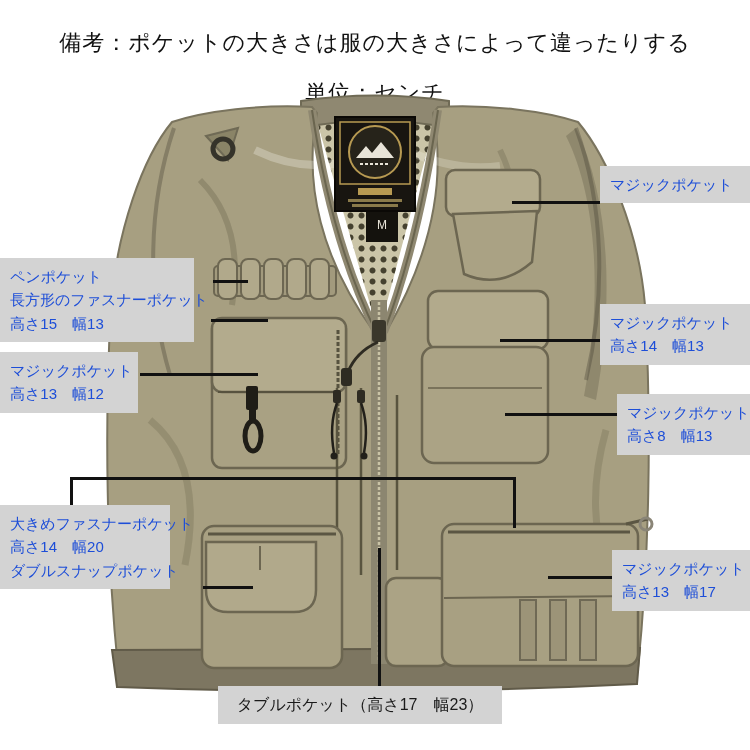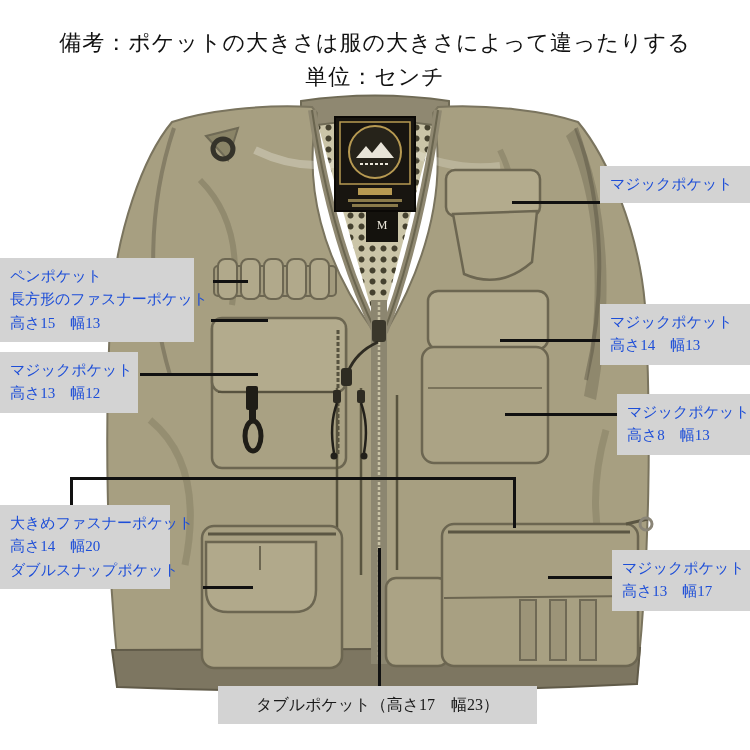--- a/index.html
+++ b/index.html
@@ -1,41 +1,41 @@
 <!DOCTYPE html>
 <html><head>
 <meta charset="utf-8">
 <style>
   html,body{margin:0;padding:0;background:#fff;}
   .canvas{position:relative;width:750px;height:750px;background:#ffffff;overflow:hidden;
-          font-family:Liberation Serif, serif;color:#161616;}
+          font-family:Liberation Sans, sans-serif;color:#161616;}
   .title{position:absolute;left:0;width:750px;text-align:center;font-size:22px;
          letter-spacing:1px;color:#111;}
   .title.l1{top:28px;}
-  .title.l2{top:62px;}
+  .title.l2{top:78px;}
   
   .abox{position:absolute;background:#d3d3d3;color:#1d4ed8;font-size:15px;
         line-height:1.55;padding:7px 10px;box-sizing:border-box;}
   .abox div{white-space:nowrap;}
   
   .cline{position:absolute;background:#111;}
   .h{height:3px;}
   .v{width:3px;}
   
   .mesh{position:absolute;left:312px;top:122px;width:128px;height:212px;
         background-color:#cbc5a8;
         background-image:radial-gradient(circle,#45412f 2.6px,rgba(0,0,0,0) 3.4px);
         background-size:11px 11px;
         clip-path:polygon(4% 0%,96% 0%,52% 100%);}
   
   .patch{position:absolute;left:334px;top:116px;width:82px;height:96px;
          background:#181510;border:2px solid #0b0906;box-sizing:border-box;}
   .tag{position:absolute;left:366px;top:212px;width:32px;height:30px;background:#14120d;
        color:#e8e4d8;font-size:12px;text-align:center;line-height:26px;}
-  .bottombar{position:absolute;left:218px;top:686px;width:319px;height:38px;
+  .bottombar{position:absolute;left:218px;top:686px;width:284px;height:38px;
              background:#d3d3d3;color:#1a1a1a;font-size:16px;text-align:center;
              line-height:38px;white-space:nowrap;}
   svg{position:absolute;left:0;top:0;}
 </style>
 </head>
 <body>
 
 <div class="canvas">
 
   <div class="title l1">備考：ポケットの大きさは服の大きさによって違ったりする</div>

